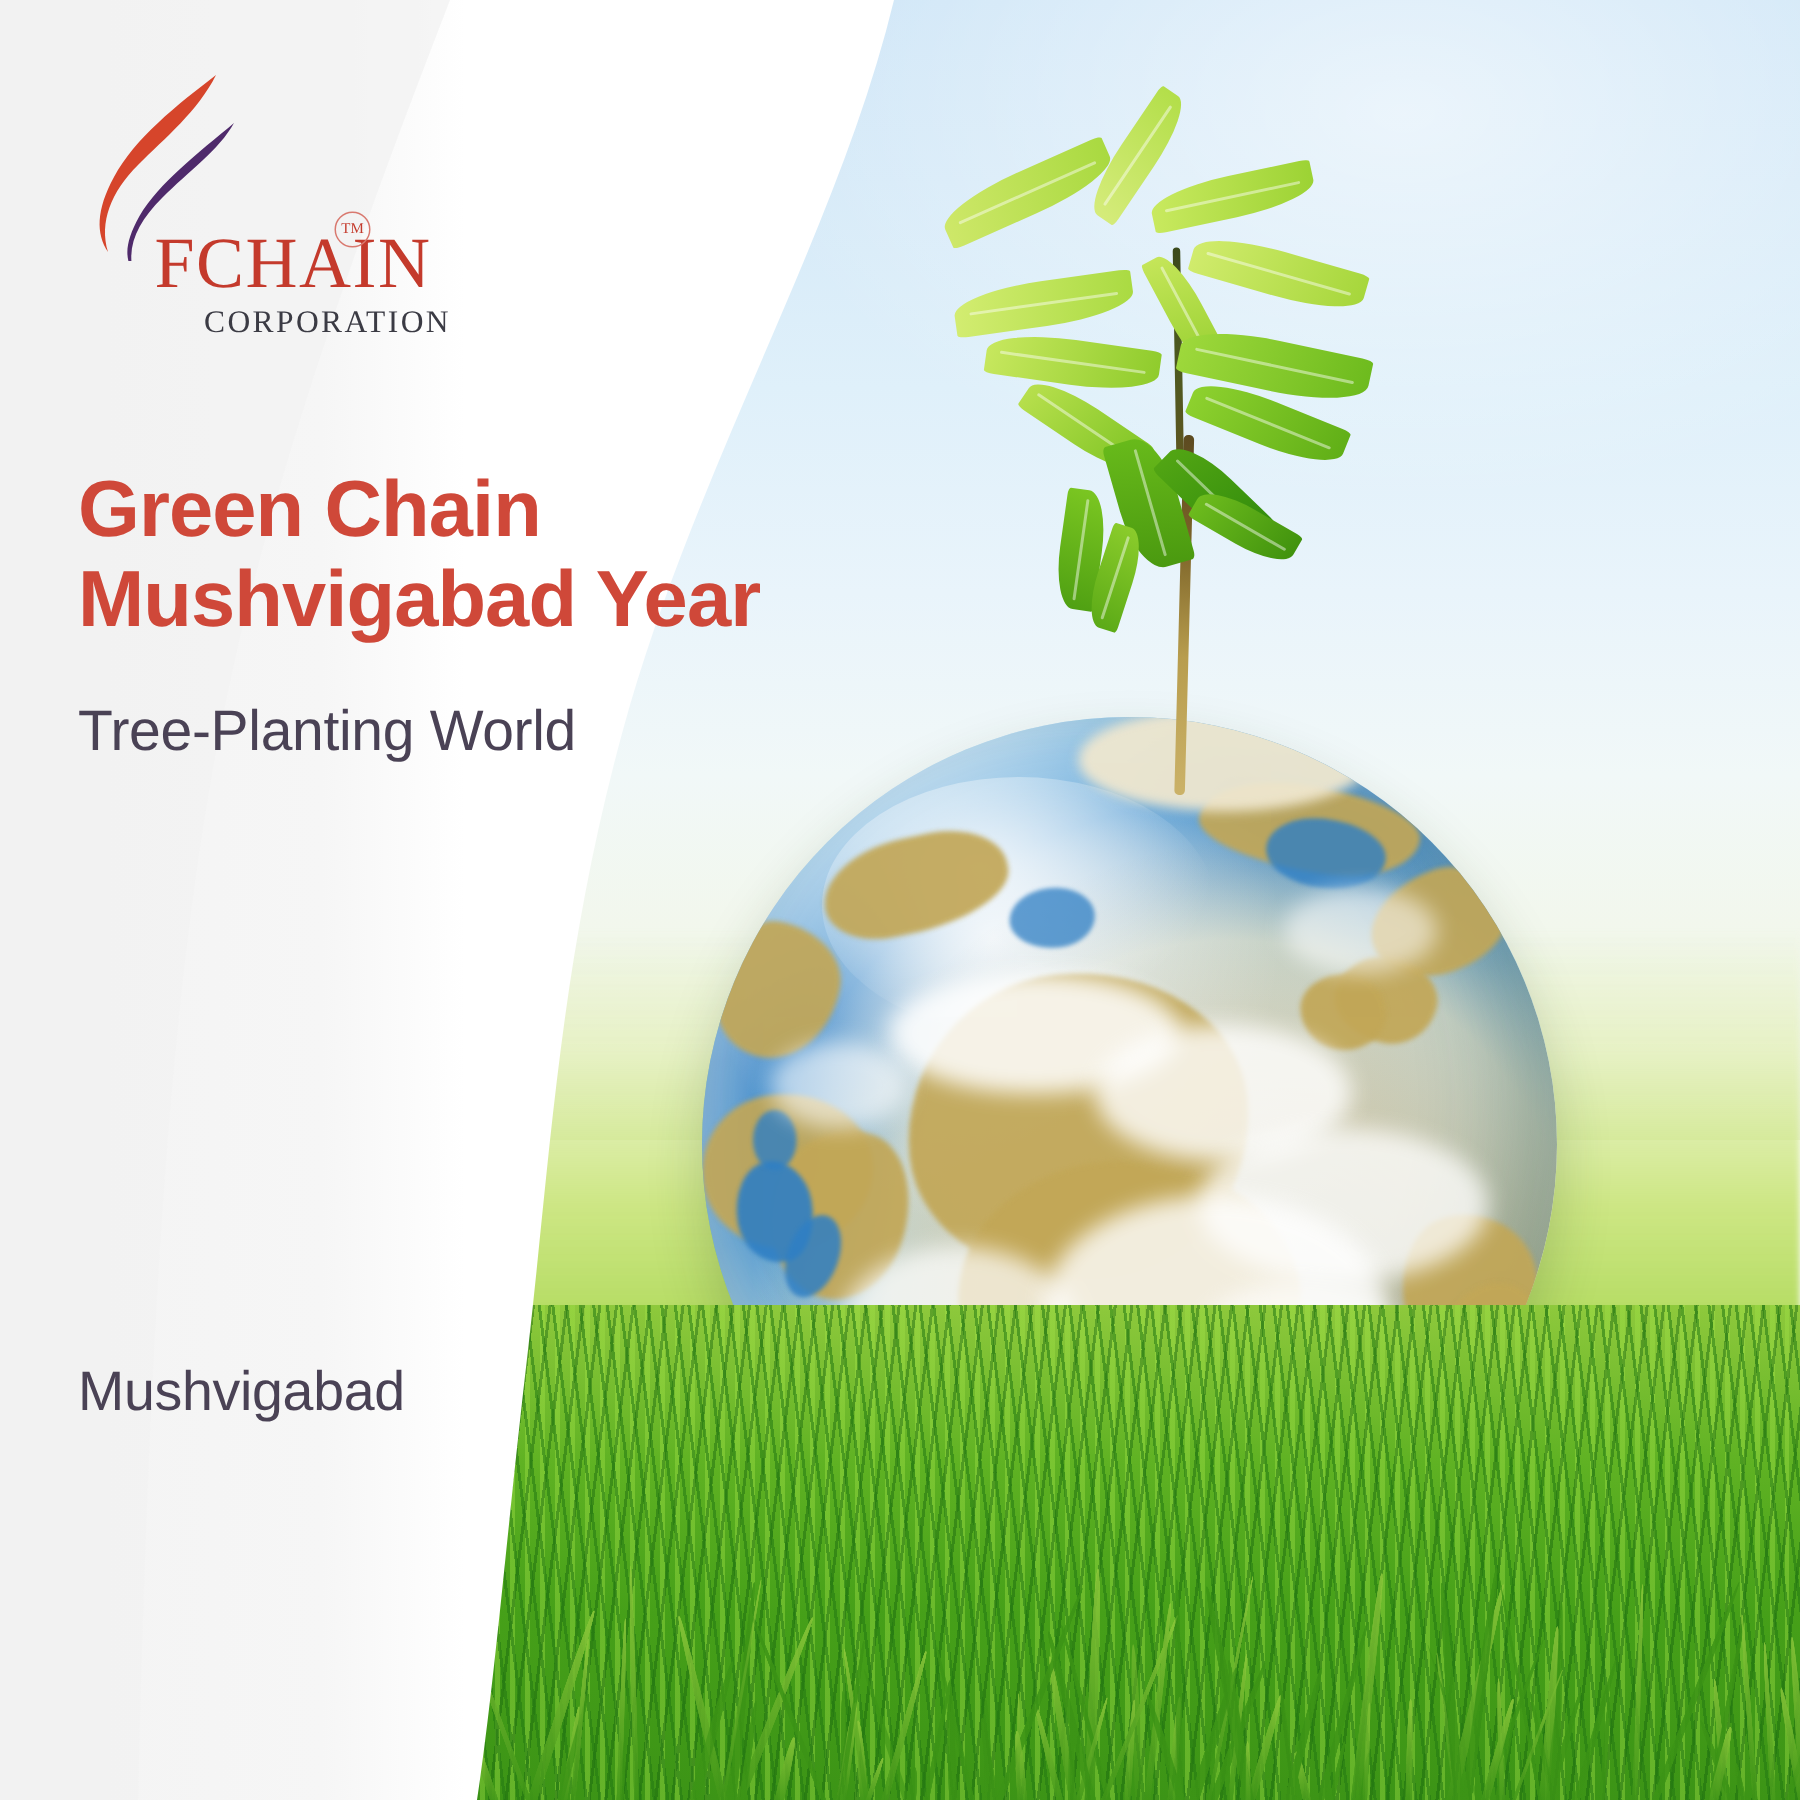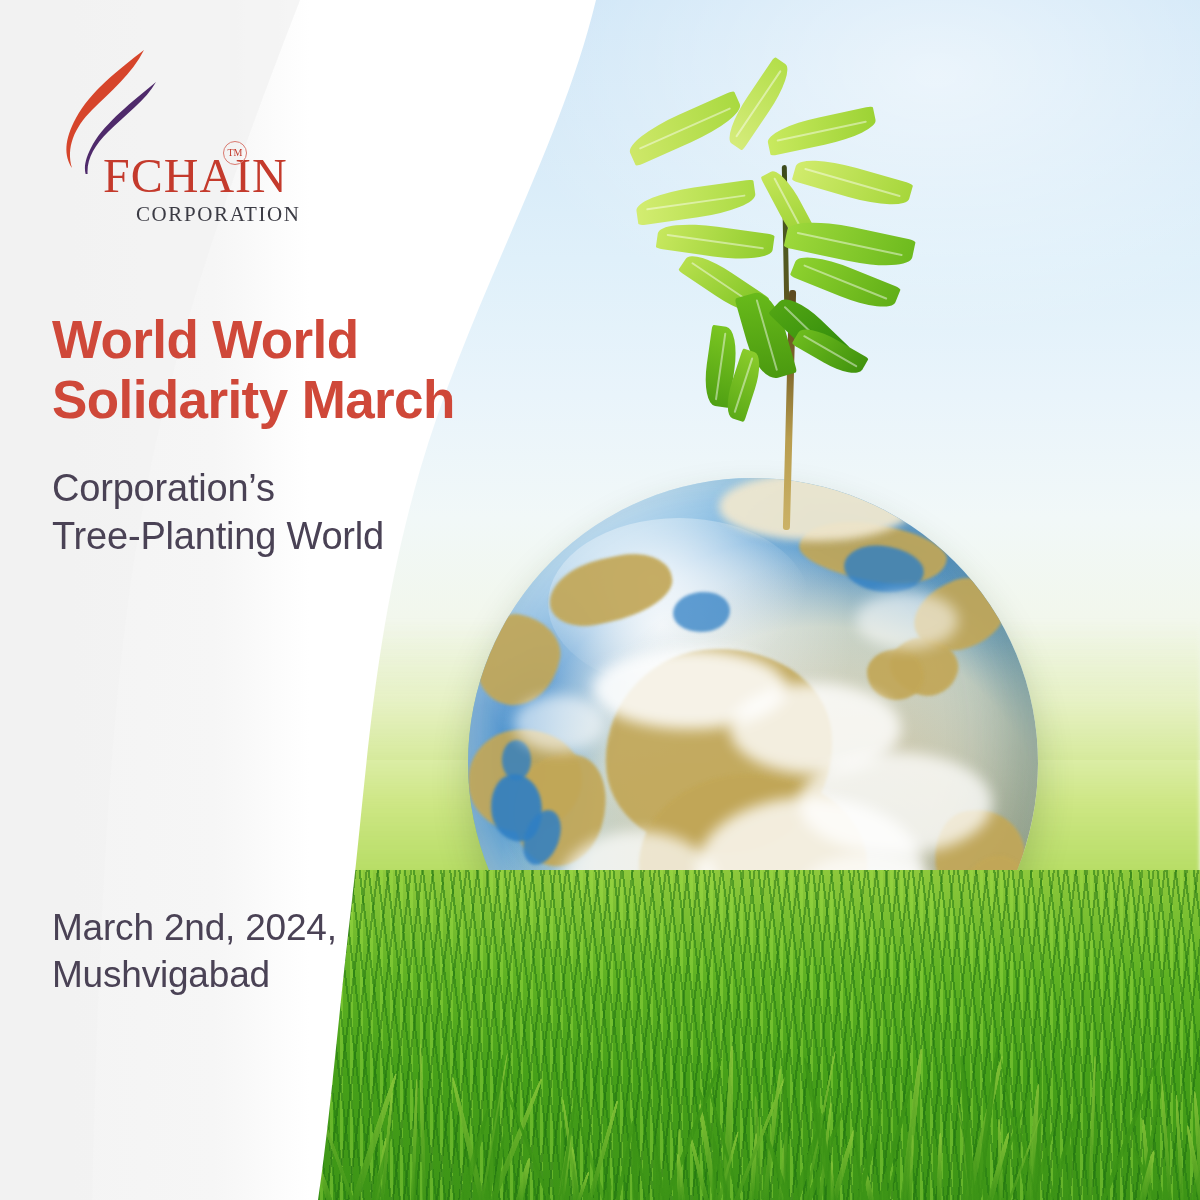--- a/index.html
+++ b/index.html
@@ -966,28 +966,26 @@
       <svg class="logo-mark" viewBox="0 0 130 130">
         <path d="M96,6 C70,26 42,48 28,74 C16,96 16,112 24,124 C18,104 26,84 44,66 C62,48 84,30 96,6 Z" fill="#d6452b"></path>
         <path d="M108,38 C84,58 58,78 45,100 C35,118 35,128 41,138 C36,120 44,104 60,88 C78,70 98,56 108,38 Z" fill="#4f2a6b"></path>
       </svg>
       <div class="logo-word">FCHAIN</div>
       <div class="logo-tm">TM</div>
       <div class="logo-sub">CORPORATION</div>
     </div>
 
     <div class="headline">
-      <div>World World</div>
-      <div>Solidarity March</div>
+      <div>Green Chain</div>
+      <div>Mushvigabad Year</div>
     </div>
 
     <div class="subhead">
-      <div>Corporation’s</div>
       <div>Tree-Planting World</div>
     </div>
 
     <div class="datetext">
-      <div>March 2nd, 2024,</div>
       <div>Mushvigabad</div>
     </div>
 
   </div>
 </div>
 
 </body></html>

